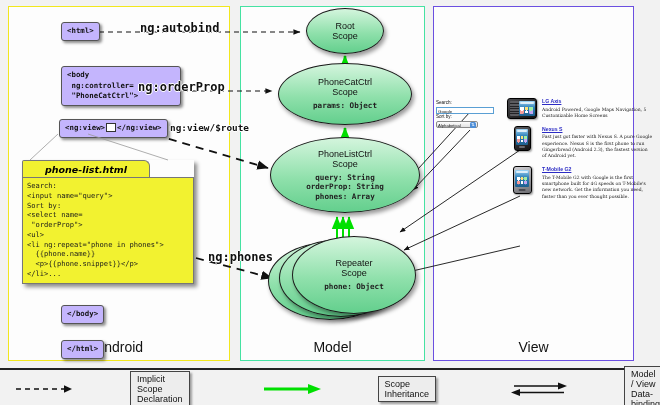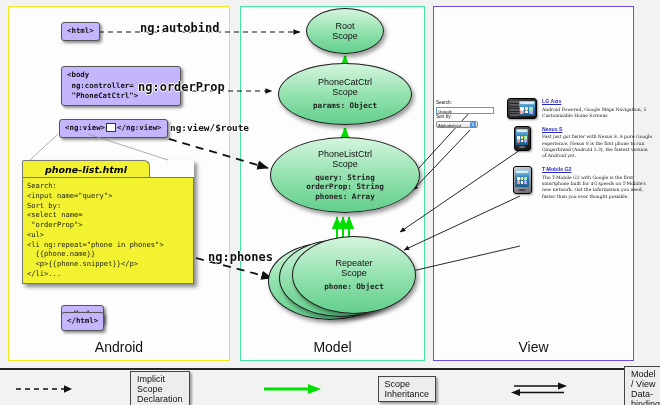--- a/index.html
+++ b/index.html
@@ -18,21 +18,21 @@
   .tag{position:absolute;box-sizing:border-box;background:#c4b5fd;
        border:1.3px solid #555;border-radius:3px;
        font-family:"DejaVu Sans Mono","Liberation Mono",monospace;
        font-weight:bold;font-size:7.4px;color:#111;
        padding:3px 5px;line-height:1.45;
        box-shadow:2px 2px 3px rgba(0,0,0,.45);white-space:pre;margin-left:45px;}
   #tag-html    {left:16px; top:22px; }
   #tag-body    {left:16px; top:66px; width:120px;}
   #tag-ngview  {left:14px; top:119px;}
   #tag-bodyend {left:16px; top:305px;}
-  #tag-htmlend {left:16px; top:312px;}
+  #tag-htmlend {left:16px; top:340px;}
   .ngview-slot{display:inline-block;width:8px;height:7px;background:#fff;
                border:1px solid #333;vertical-align:middle;margin:0 1px;}
 
   
   #code-card{position:absolute;left:22px;top:160px;width:172px;
              box-shadow:3px 3px 4px rgba(0,0,0,.45);}
   #code-title{background:#f2f230;border:1.3px solid #777;border-bottom:none;
               font-family:"DejaVu Sans","Liberation Sans",sans-serif;
               font-style:italic;font-weight:bold;font-size:9.5px;
               text-align:center;padding:3px 0 2px;width:128px;box-sizing:border-box;

